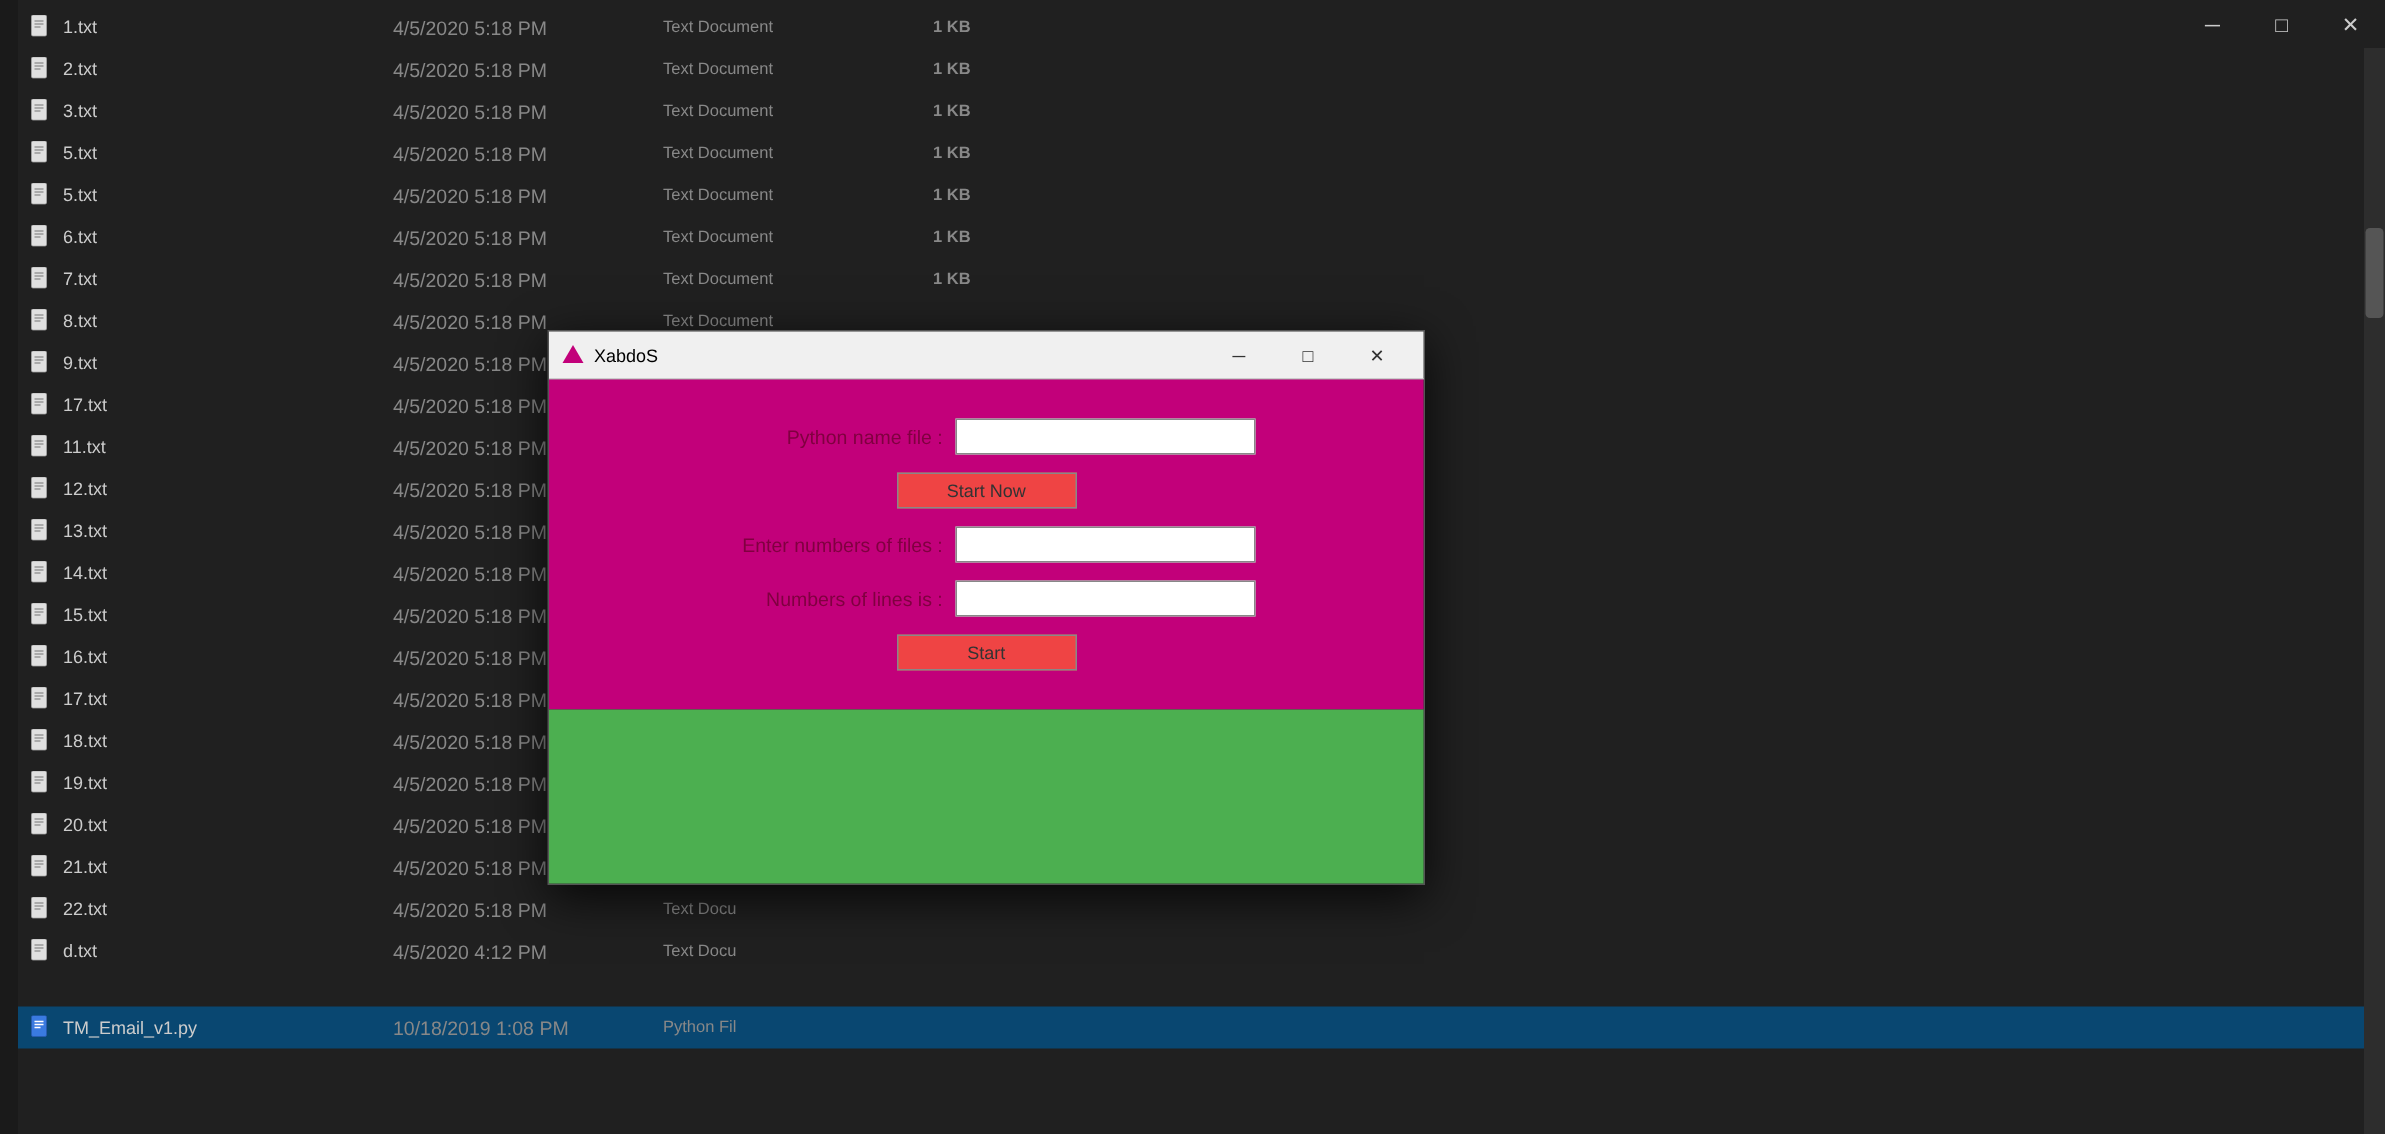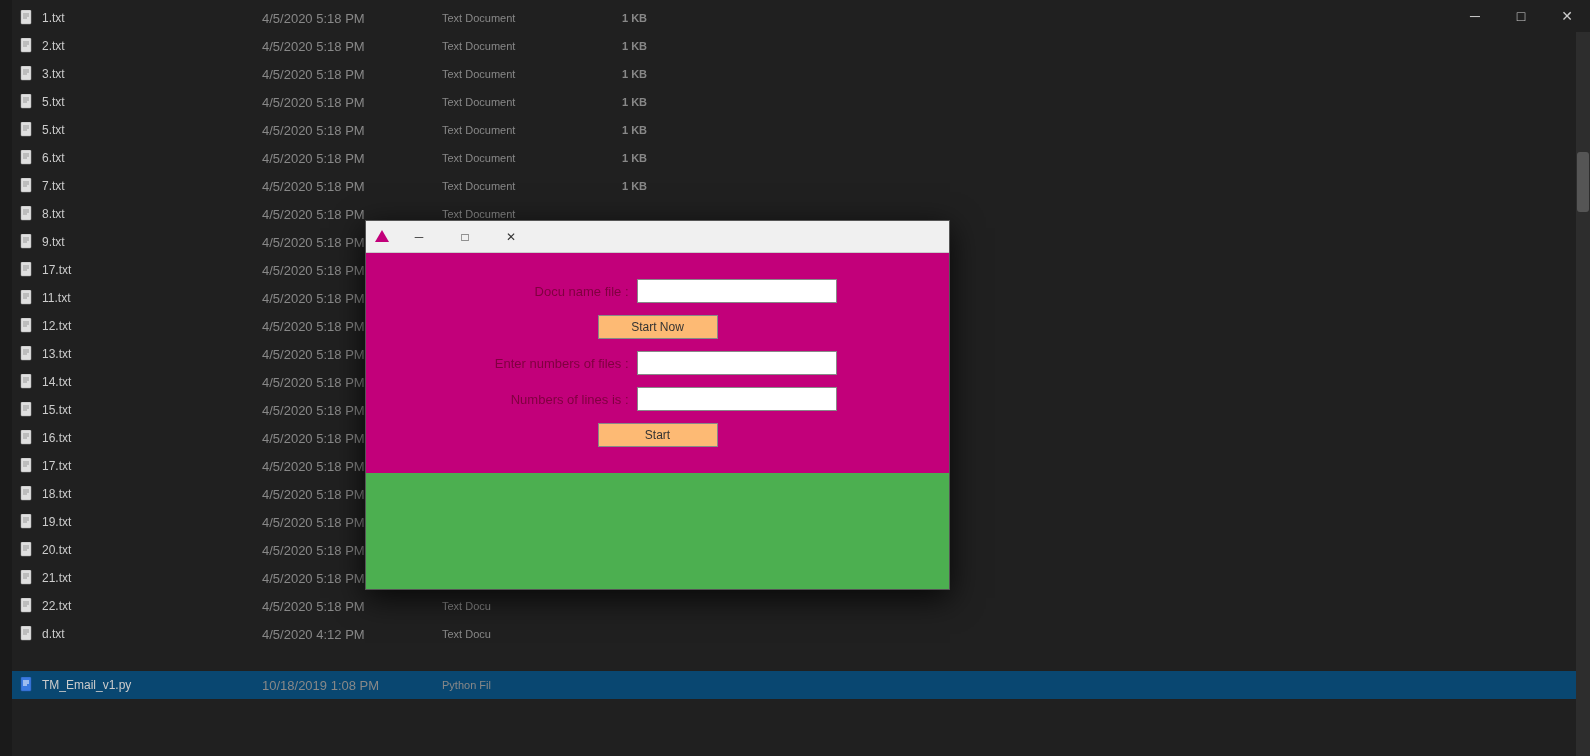--- a/index.html
+++ b/index.html
@@ -206,21 +206,21 @@
       width: 200px;
       height: 24px;
       background: white;
       border: 1px solid #888;
       padding: 2px 4px;
       font-size: 12px;
       outline: none;
     }
 
     .form-button {
-      background: #fdba74;
+      background: #ef4444;
       border: 1px solid #888;
       padding: 4px 30px;
       font-size: 12px;
       cursor: pointer;
       color: #333;
       min-width: 120px;
     }
   </style>
 </head>
 <body>
@@ -529,31 +529,32 @@
 </div>
 
 <div class="dialog-overlay">
 
   <div class="dialog-titlebar">
     <div class="dialog-app-icon">
       <svg width="16" height="16" viewBox="0 0 16 16">
         <polygon points="8,1 15,13 1,13" fill="#c2007a"></polygon>
       </svg>
     </div>
+    <span class="dialog-title">XabdoS</span>
     <div class="dialog-chrome-btns">
       <button class="dialog-chrome-btn">─</button>
       <button class="dialog-chrome-btn">□</button>
       <button class="dialog-chrome-btn close">✕</button>
     </div>
   </div>
 
   <div class="dialog-body-top">
 
     <div class="form-row">
-      <label class="form-label">Docu name file :</label>
+      <label class="form-label">Python name file :</label>
       <input class="form-input" type="text" style="">
     </div>
 
     <button class="form-button">Start Now</button>
 
     <div class="form-row">
       <label class="form-label">Enter numbers of files :</label>
       <input class="form-input" type="text" style="">
     </div>
 

